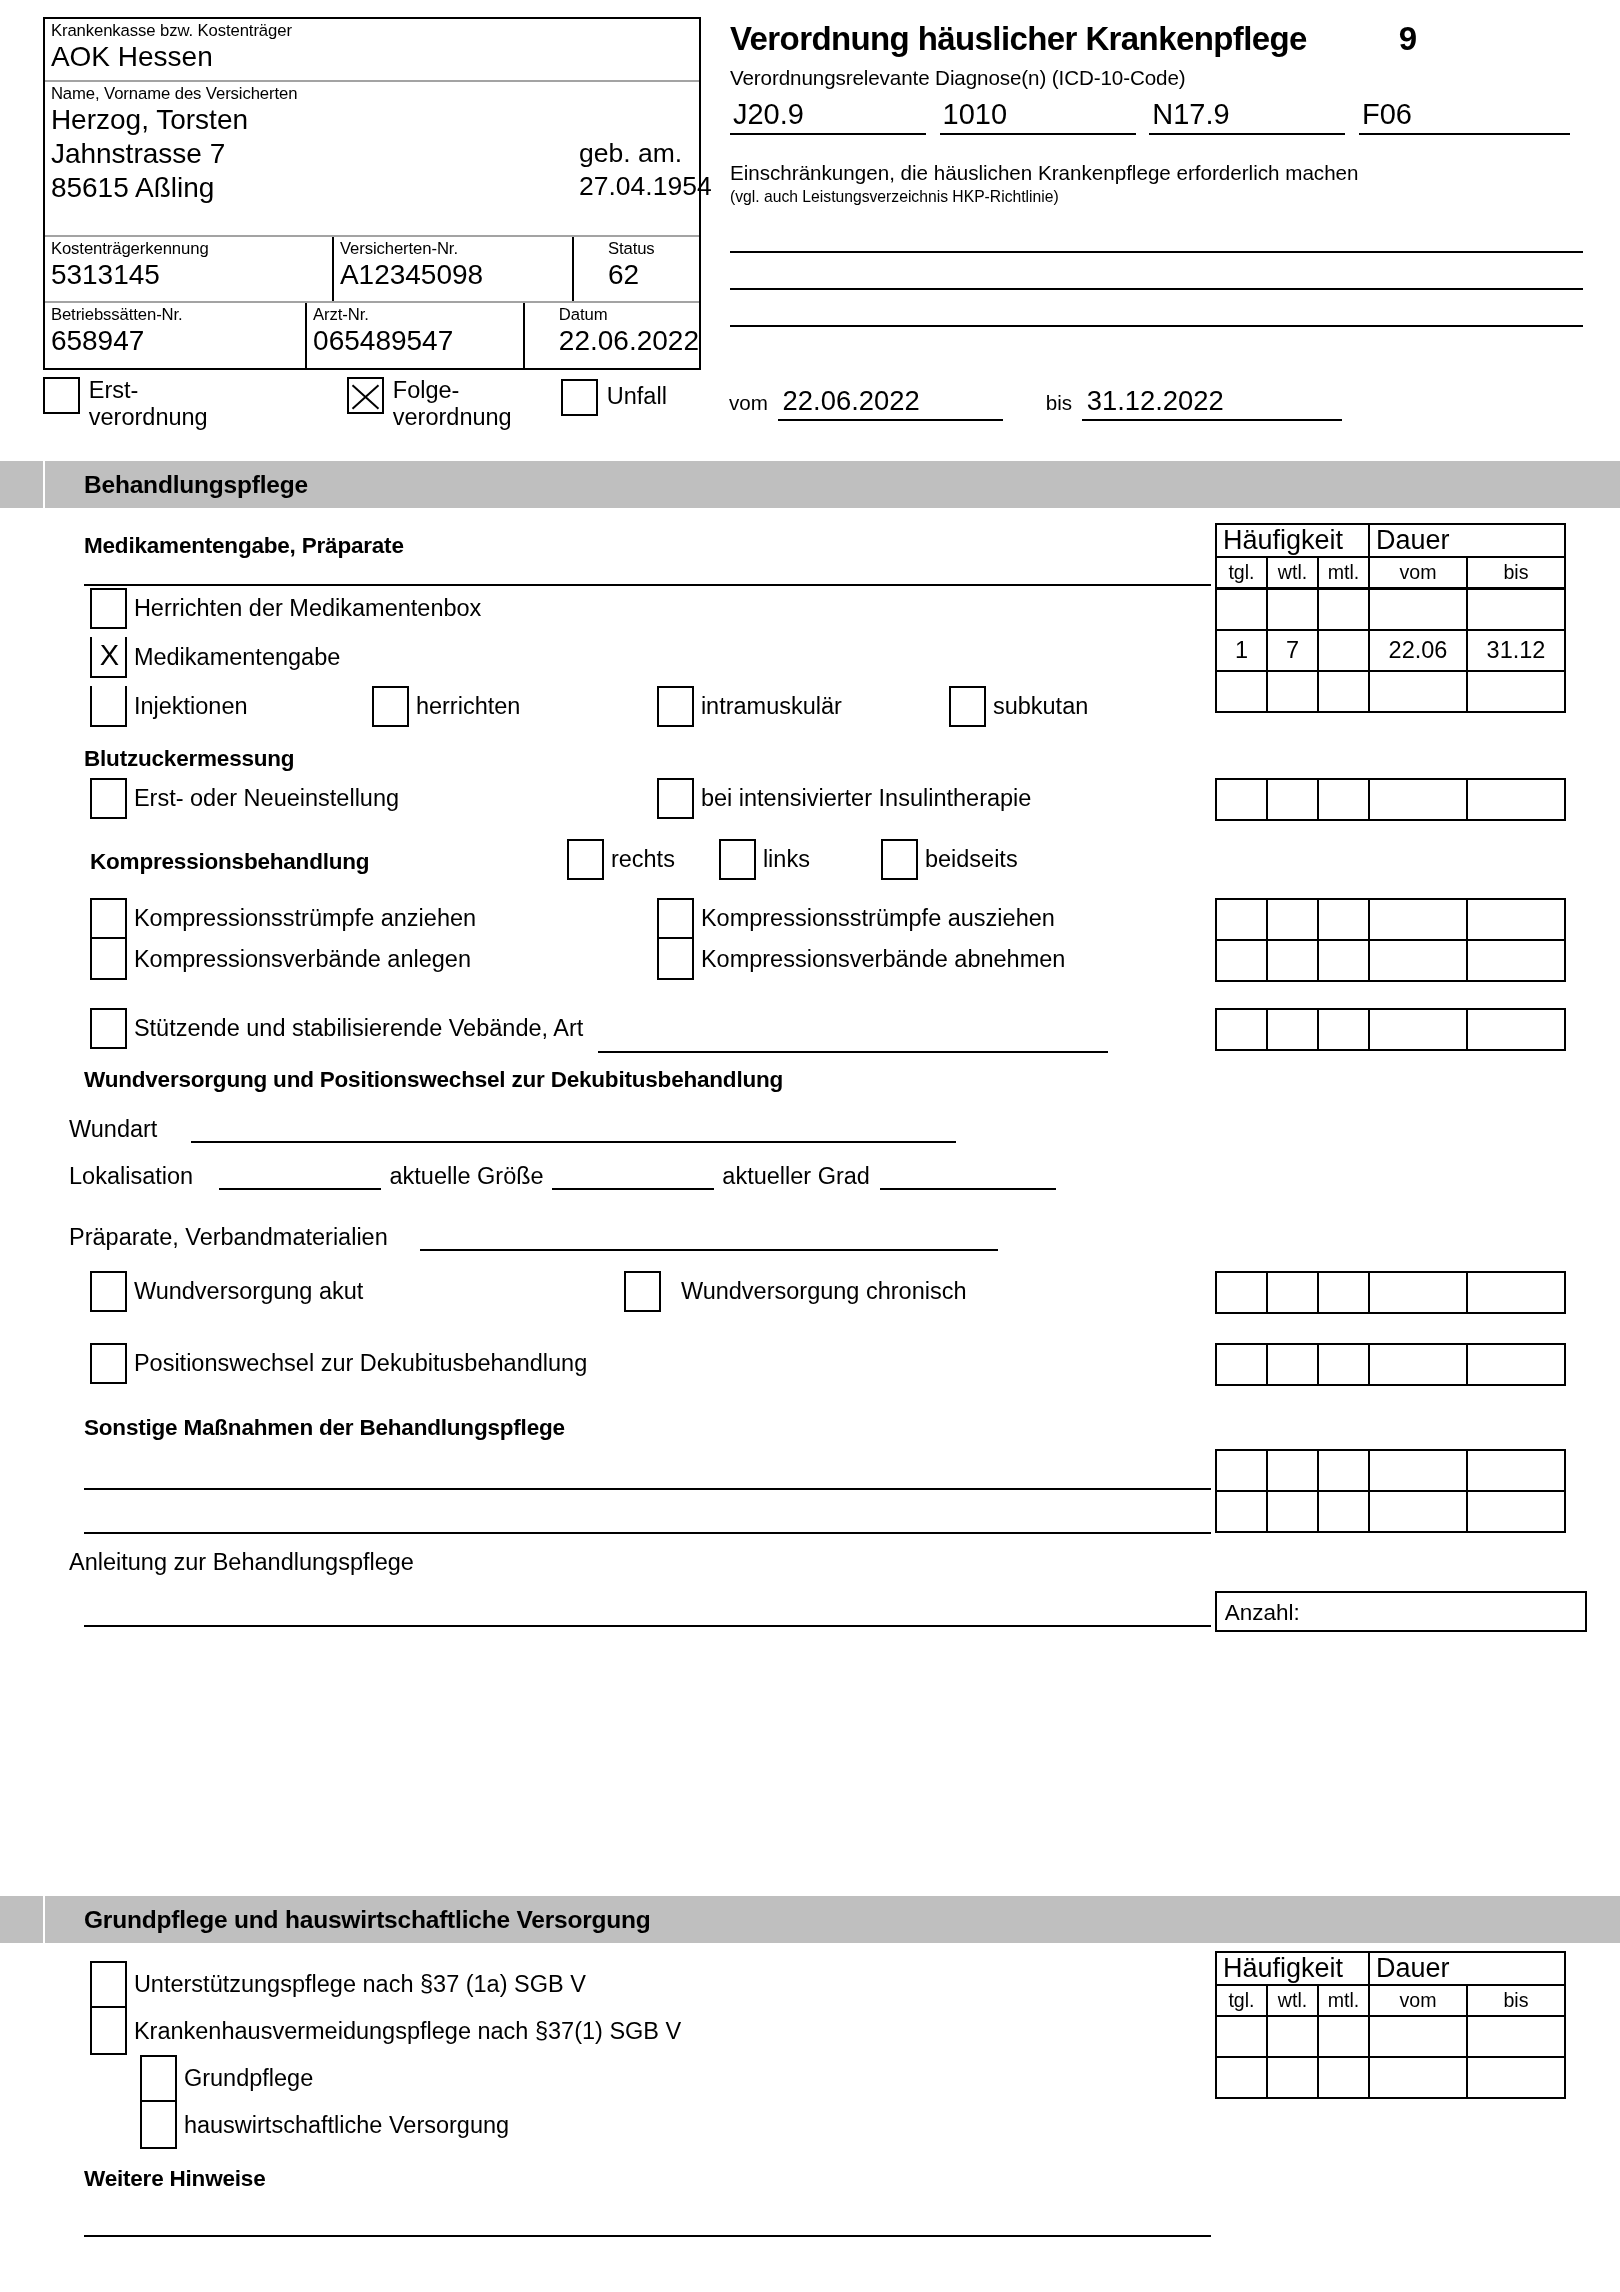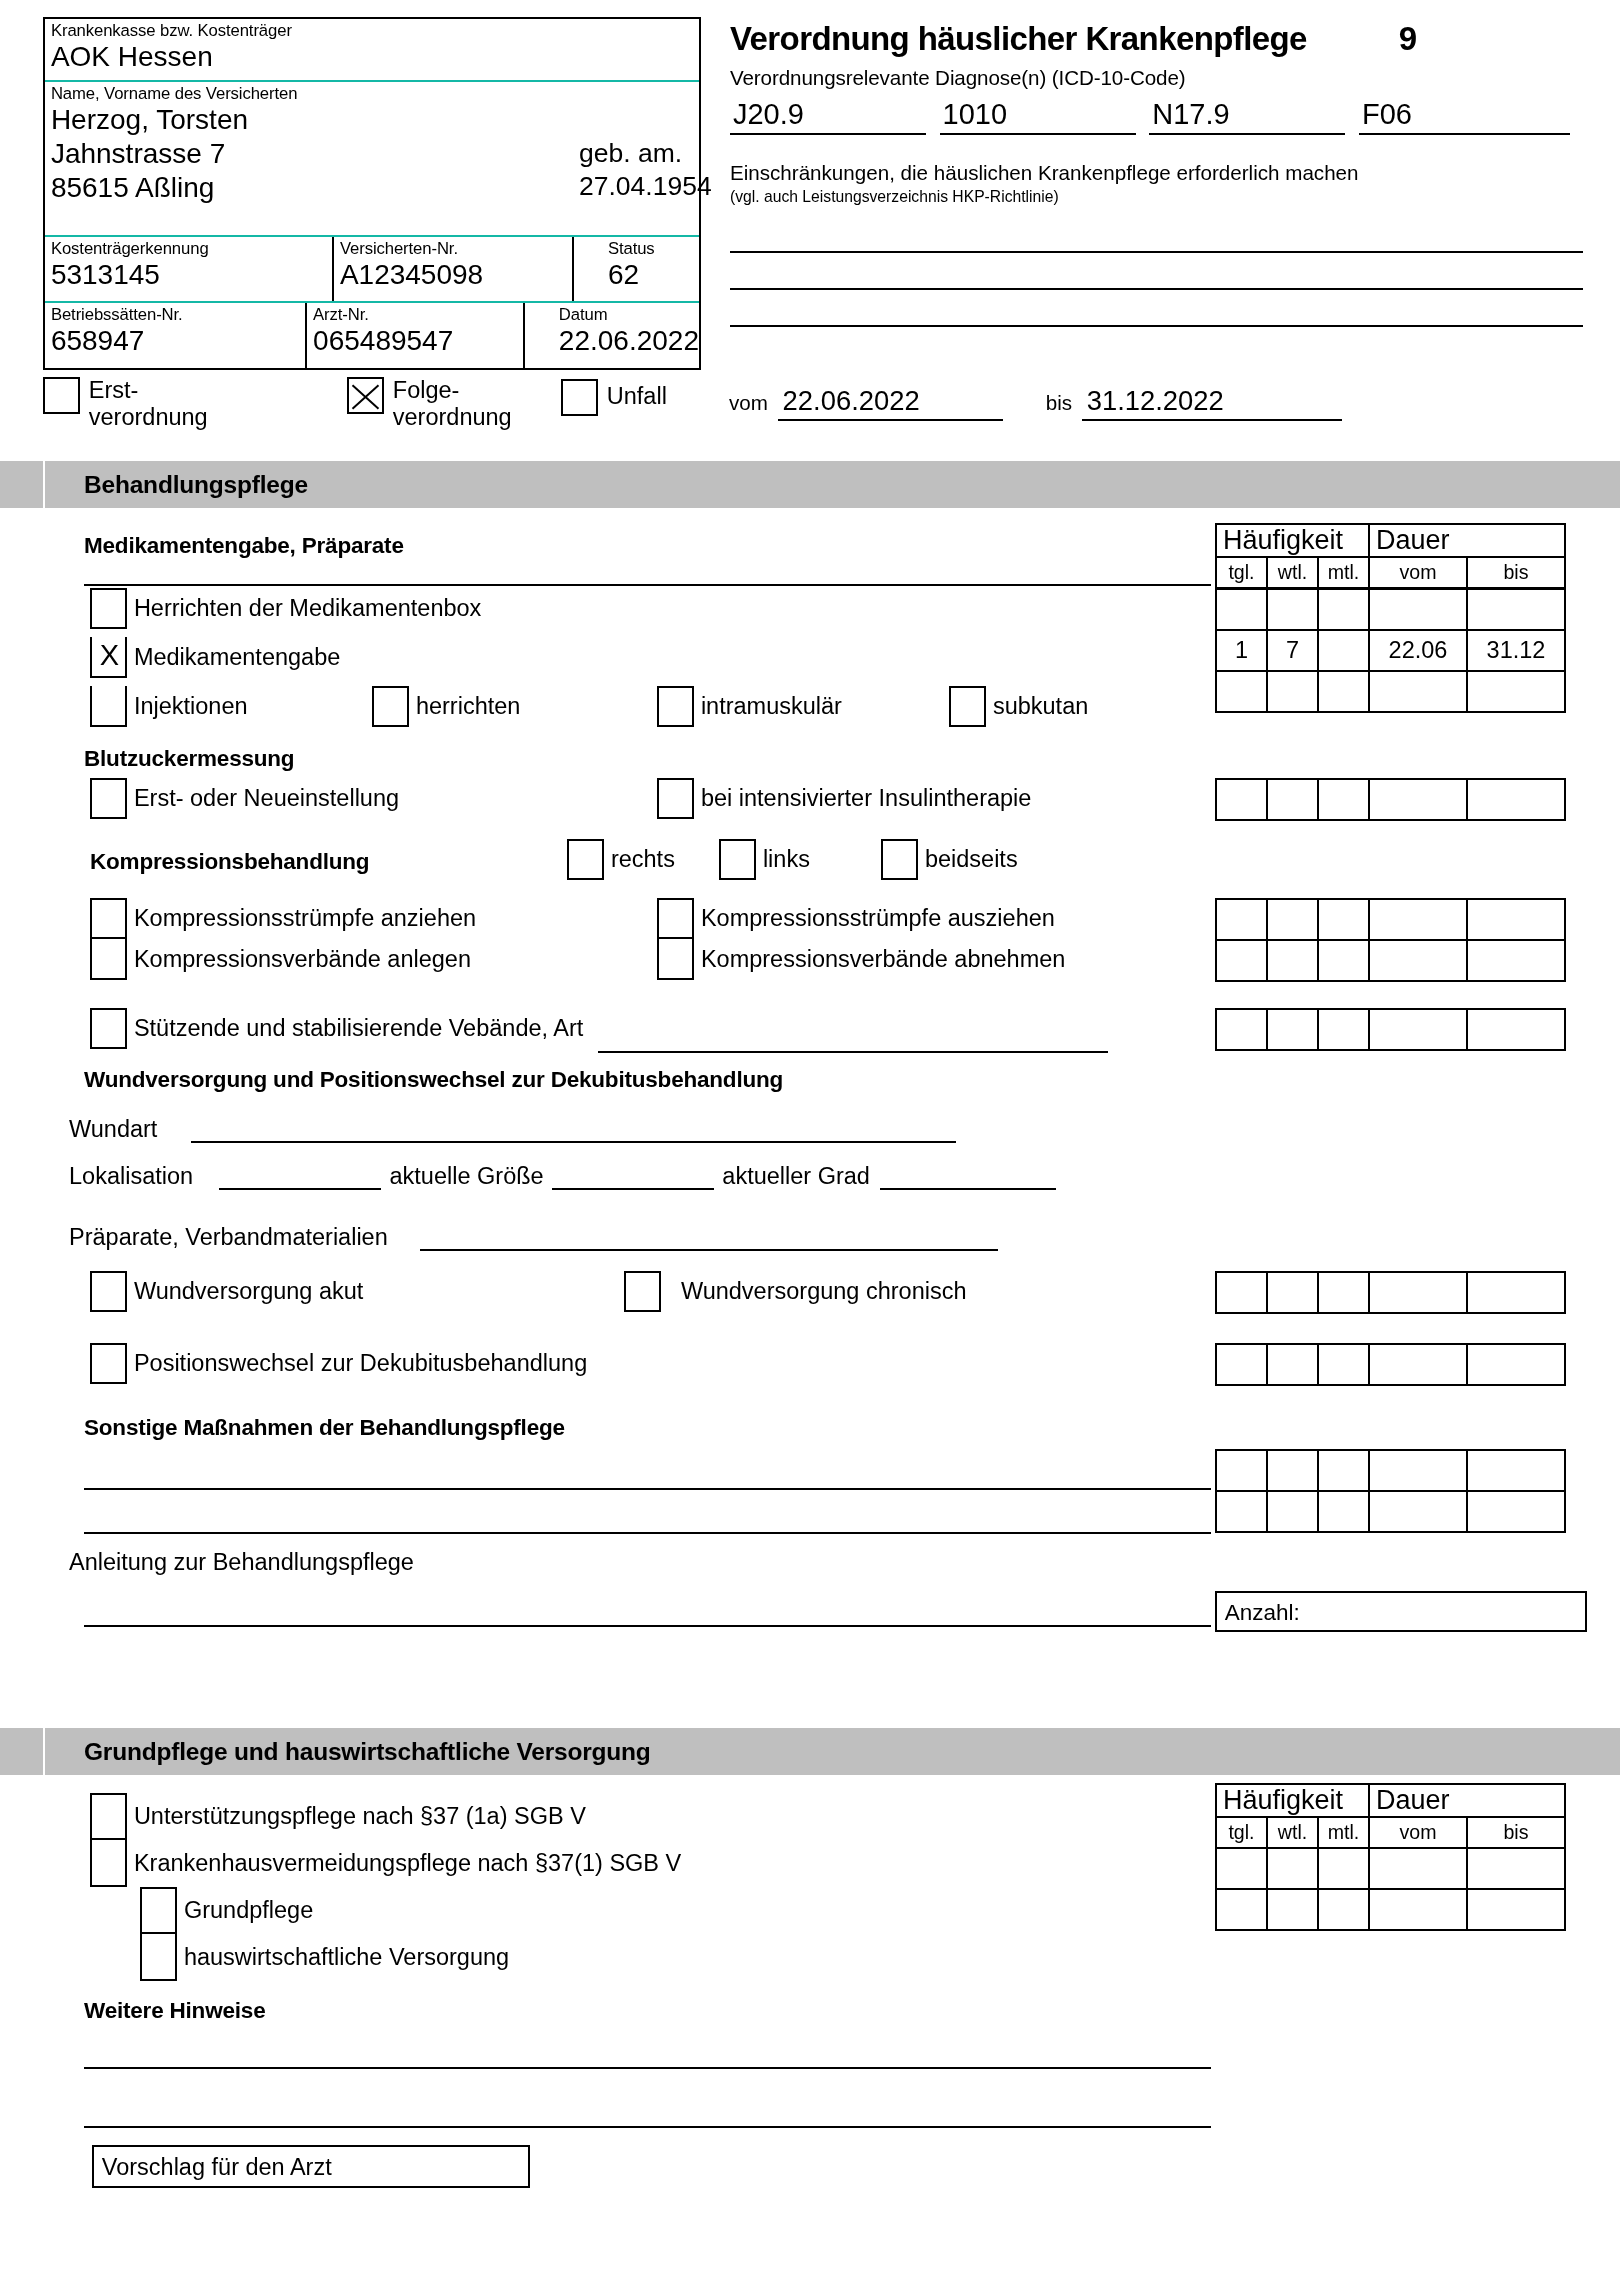--- a/index.html
+++ b/index.html
@@ -21,21 +21,21 @@
   
   .top { position: relative; height: 461px; }
 
   
   .idbox {
     position: absolute;
     left: 43px; top: 16.7px;
     width: 658px; height: 353px;
     border: 2px solid #000;
   }
-  .idrow { border-bottom: 2px solid #14b8a6; position: relative; }
+  .idrow { border-bottom: 2px solid #a3a3a3; position: relative; }
   .idrow:last-child { border-bottom: none; }
   .idcap {
     font-size: 16.7px; line-height: 19.6px;
     padding: 2px 0 0 5.9px;
     letter-spacing: -0.1px;
   }
   .idval {
     font-size: 28px; line-height: 34px;
     padding: 0 0 2.9px 5.9px;
     white-space: pre-line;
@@ -296,21 +296,21 @@
         <span class="kw">bis</span>
         <span class="dfield last">31.12.2022</span>
       </div>
     </div>
   </div>
 
   <div class="banner">
     <span>Behandlungspflege</span>
   </div>
 
-  <div class="bodyarea" style="height:1220px;">
+  <div class="bodyarea" style="height:1388px;">
 
     <div class="leftcol">
 
       <div class="hdr" style="position:absolute;left:84px;top:24.5px;">Medikamentengabe, Präparate</div>
 
       <div class="blank-ul" style="position:absolute;left:84px;top:76px;width:1127px;"></div>
 
       <div class="orow" style="position:absolute;left:90px;top:80px;">
         <span class="opt">
           <span class="cb"></span>

